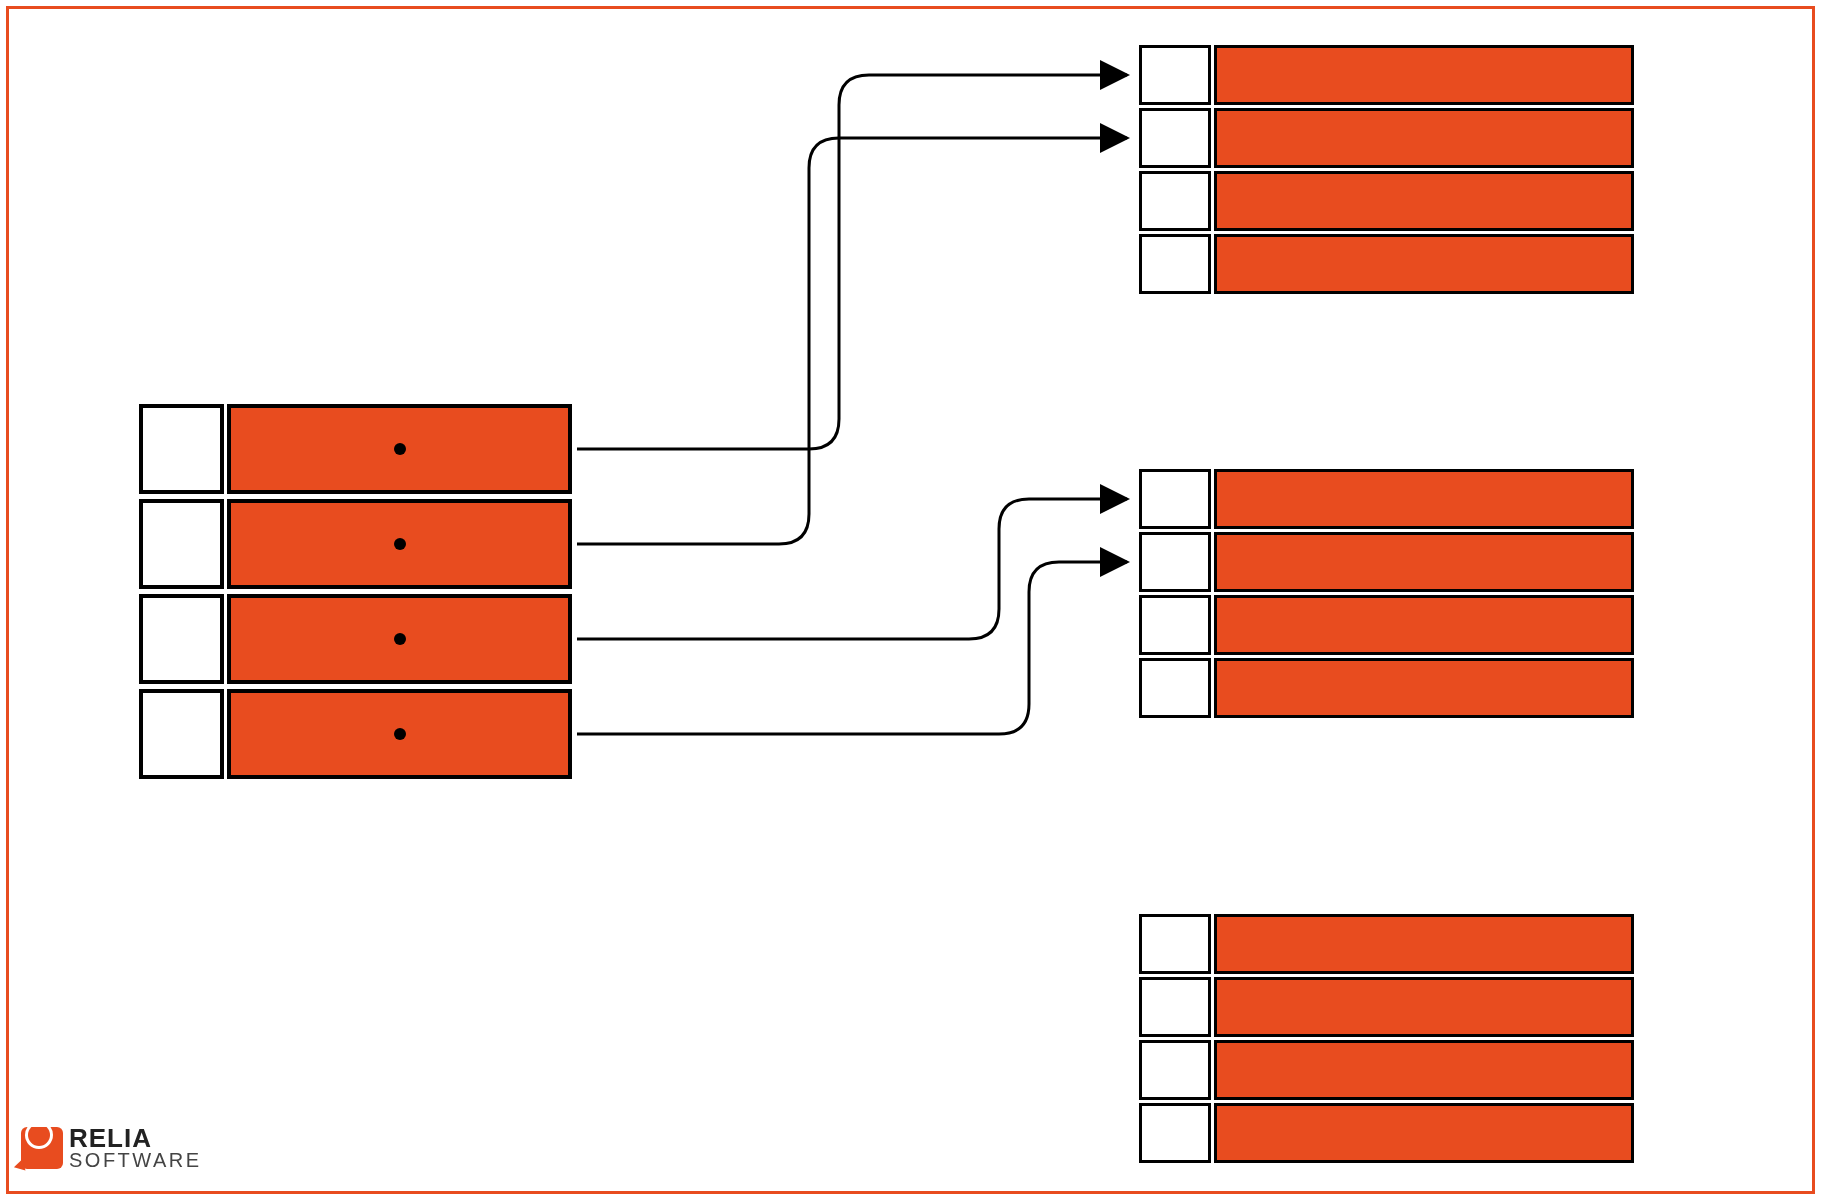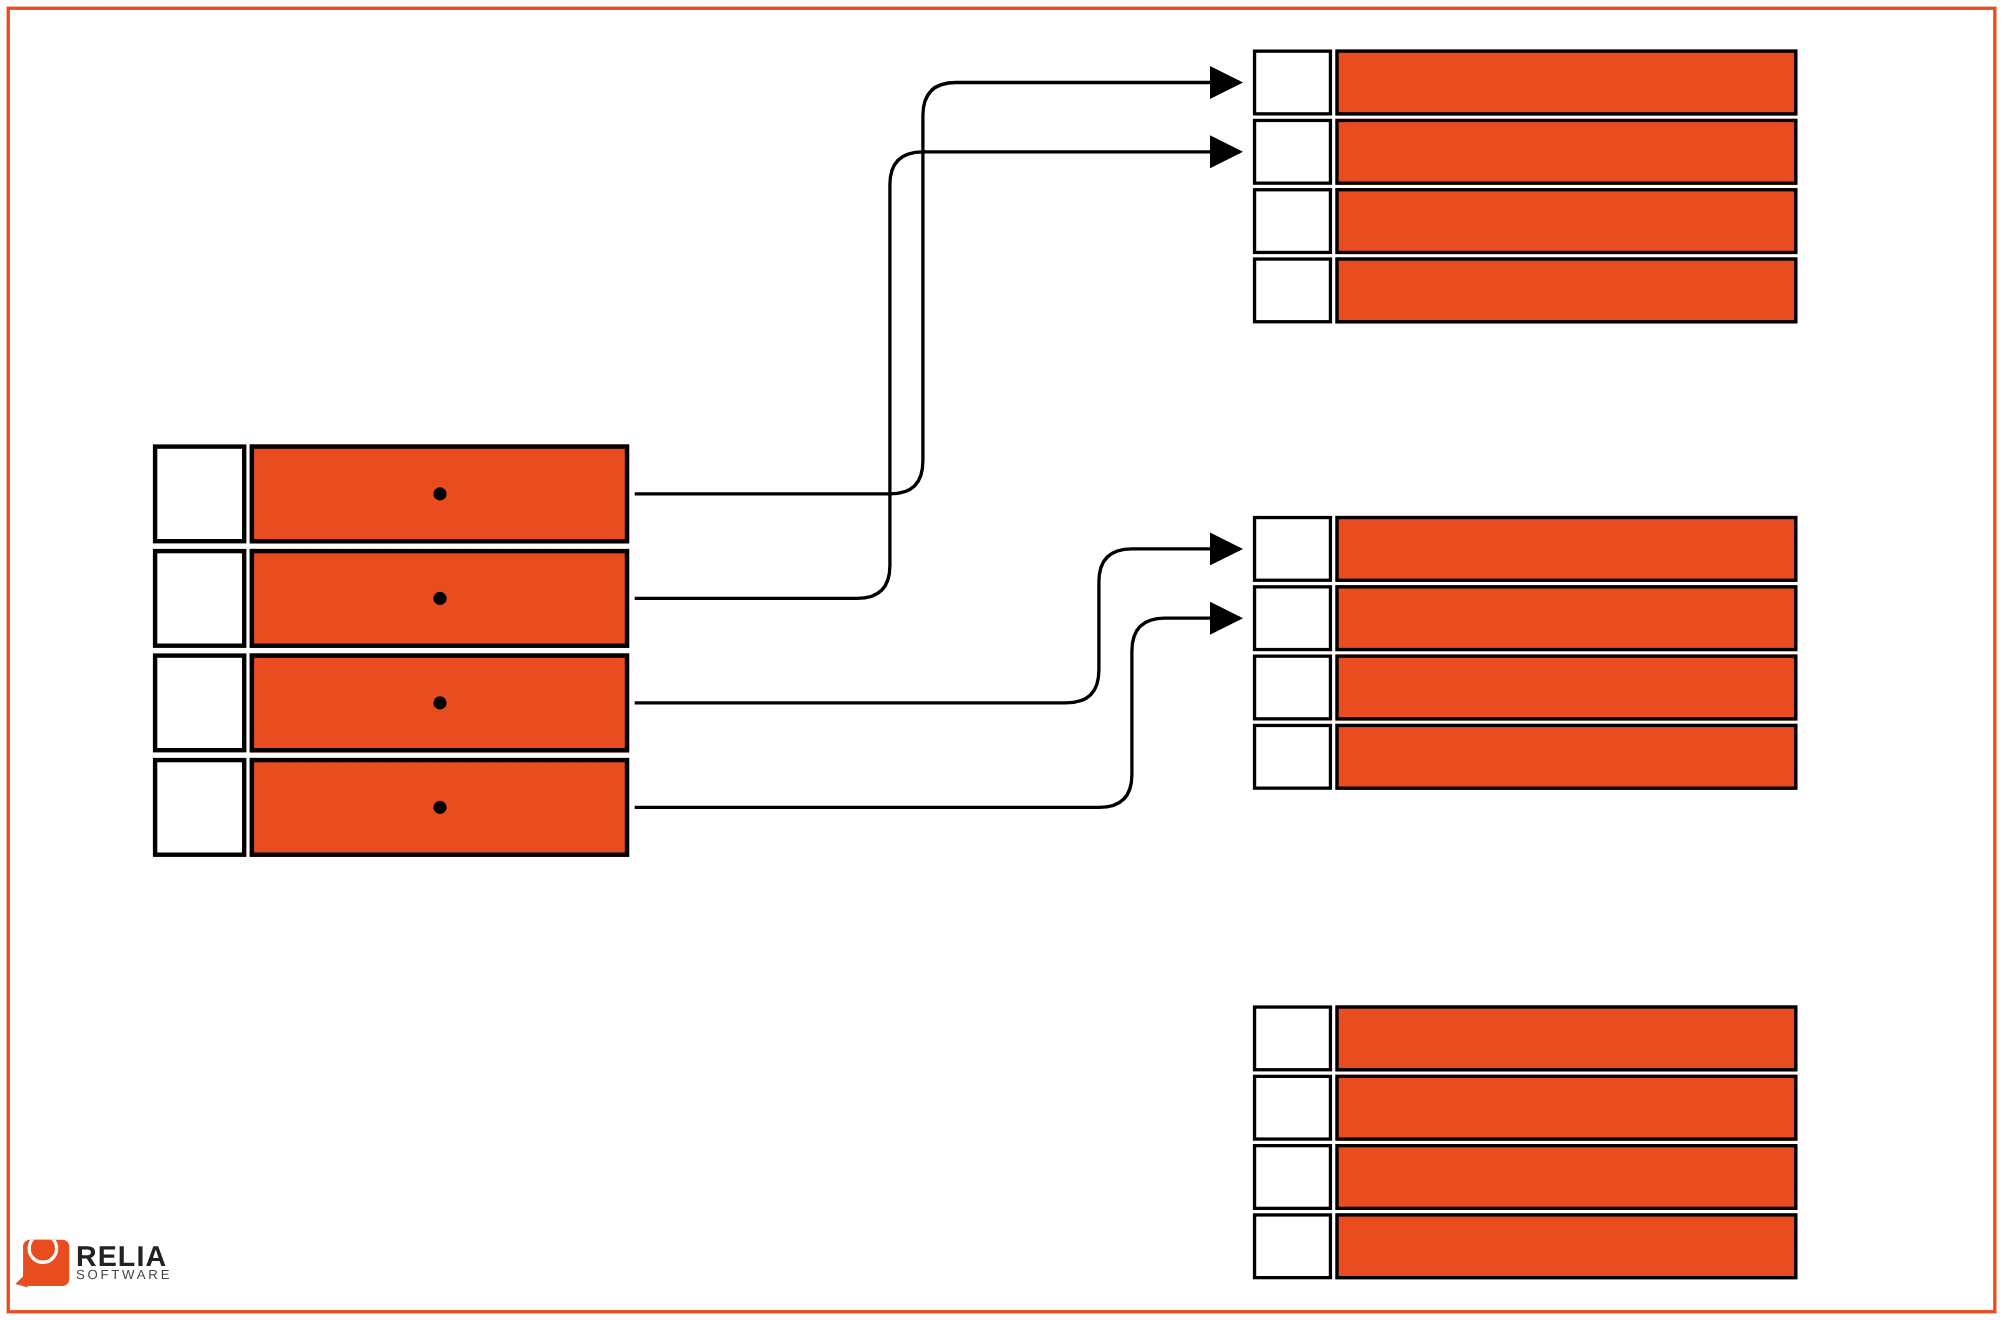--- a/index.html
+++ b/index.html
@@ -120,21 +120,21 @@
     border-right: 6px solid transparent;
     border-bottom: 10px solid #e84c1f;
     transform: rotate(15deg);
   }
   .logo-text {
     display: flex;
     flex-direction: column;
     line-height: 0.9;
   }
   .logo-text .t1 { font-weight: 800; font-size: 26px; color: #222; letter-spacing: 1px; }
-  .logo-text .t2 { font-size: 12px; color: #444; letter-spacing: 2.5px; }
+  .logo-text .t2 { font-size: 20px; color: #444; letter-spacing: 2.5px; }
 </style>
 </head>
 <body>
 
 <div class="canvas">
 
 
   <div class="table index-table">
     <div class="row">
       <div class="cell-key"></div>

